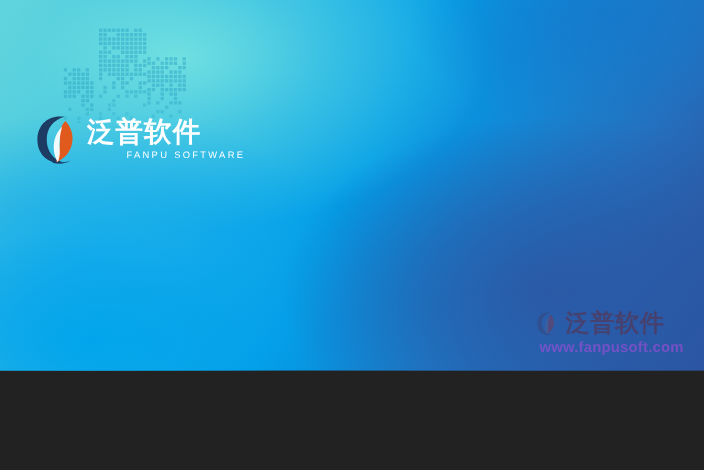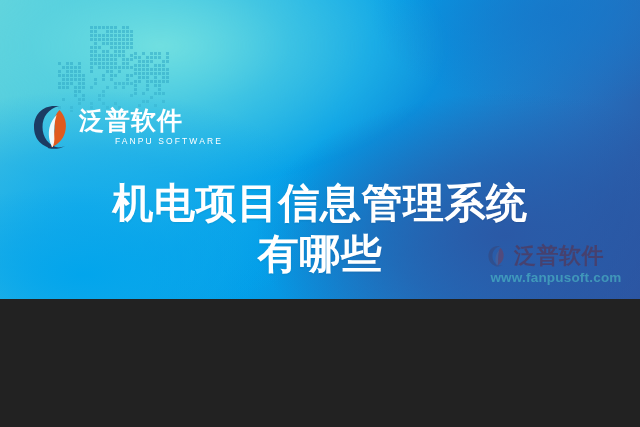--- a/index.html
+++ b/index.html
@@ -3,21 +3,21 @@
 <meta charset="utf-8">
 <style>
   html, body {
     margin: 0;
     padding: 0;
     background: #222;
   }
   #canvas {
     position: relative;
     width: 640px;
-    height: 299px;
+    height: 337px;
     overflow: hidden;
     font-family: "Liberation Sans", "DejaVu Sans", sans-serif;
   }
 
   
   .bg-base {
     position: absolute;
     inset: 0;
     background: linear-gradient(118deg,
         #62D3DC 0%,
@@ -149,21 +149,21 @@
     font-weight: 700;
     color: #6E1F22;
     letter-spacing: 0.5px;
     line-height: 1;
     white-space: nowrap;
   }
   .wm-url {
     margin-top: 3px;
     font-size: 13.5px;
     font-weight: 700;
-    color: #5eead4;
+    color: #d946ef;
     letter-spacing: 0.2px;
     text-align: center;
     white-space: nowrap;
   }
 </style>
 </head>
 <body>
 
 <div id="canvas">
 
@@ -449,24 +449,20 @@
       <path d="M27.5 6 C33 12 35.5 20 33 28.5 C31 35.5 26 40.5 19 43.5 C22 35 23 26 22.5 18.5 C22.2 13.5 24.5 9 27.5 6 Z" fill="#E05A1E"></path>
       <path d="M20.5 43.5 C17 37.5 16 30 17.5 23.5 C18.6 18.7 21.2 14.3 24.6 11 C22.4 17.8 21.6 25.6 22.3 32.3 C22.7 36.4 22 40.3 20.5 43.5 Z" fill="#FFFFFF" opacity="0.92"></path>
       <path d="M13.5 41.5 C19 44 27 44.5 33 42 C28 44.8 22 45.6 16.5 44.2 Z" fill="#1C3C63"></path>
     </svg>
     <div class="brand-words">
       <div class="brand-cn">泛普软件</div>
       <div class="brand-en">FANPU SOFTWARE</div>
     </div>
   </div>
 
-  <div class="headline">
-    <span class="l1">机电项目信息管理系统</span>
-    <span class="l2">有哪些</span>
-  </div>
 
   <div class="watermark">
     <div class="wm-top">
       <svg class="wm-mark" viewBox="0 0 40 46">
         <path d="M22.5 2 C10 2 2 11 2 23 C2 35 10 44 22.5 44 L27 44 C16.5 41.5 10.5 33.5 10.5 23 C10.5 12.5 16.5 5 27 2 Z" fill="#3A3F6B"></path>
         <path d="M27.5 6 C33 12 35.5 20 33 28.5 C31 35.5 26 40.5 19 43.5 C22 35 23 26 22.5 18.5 C22.2 13.5 24.5 9 27.5 6 Z" fill="#8A3340"></path>
         <path d="M20.5 43.5 C17 37.5 16 30 17.5 23.5 C18.6 18.7 21.2 14.3 24.6 11 C22.4 17.8 21.6 25.6 22.3 32.3 C22.7 36.4 22 40.3 20.5 43.5 Z" fill="#5C6490"></path>
         <path d="M13.5 41.5 C19 44 27 44.5 33 42 C28 44.8 22 45.6 16.5 44.2 Z" fill="#3A3F6B"></path>
       </svg>
       <div class="wm-cn">泛普软件</div>

